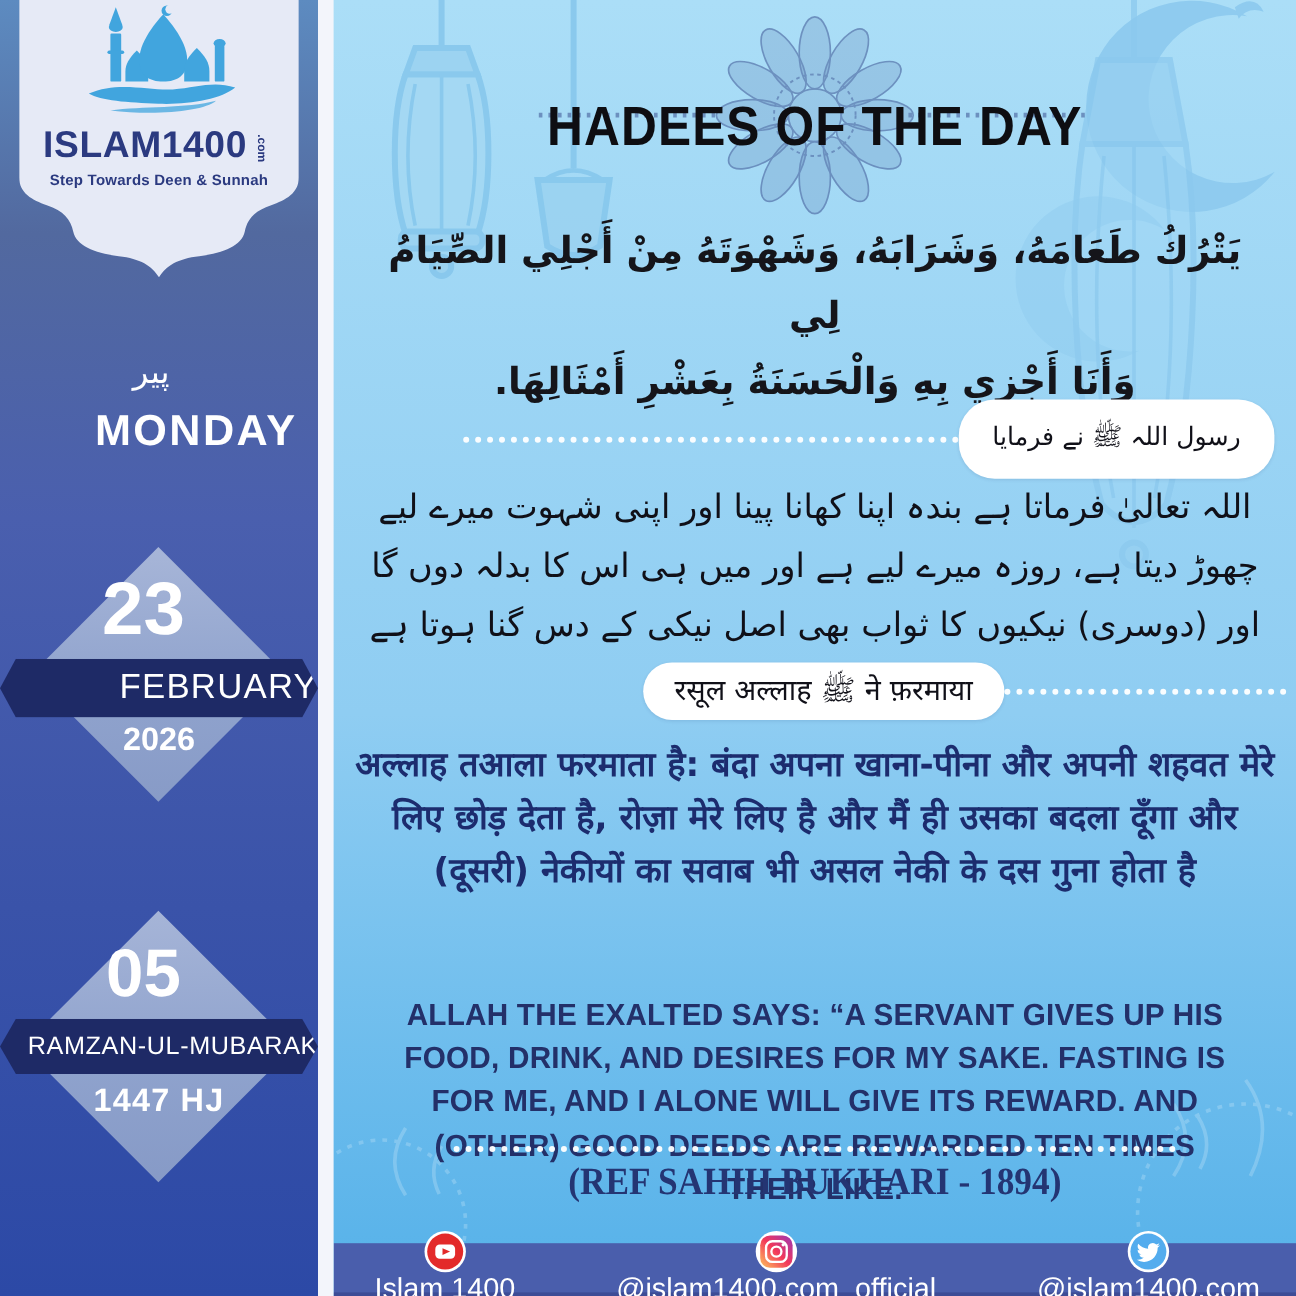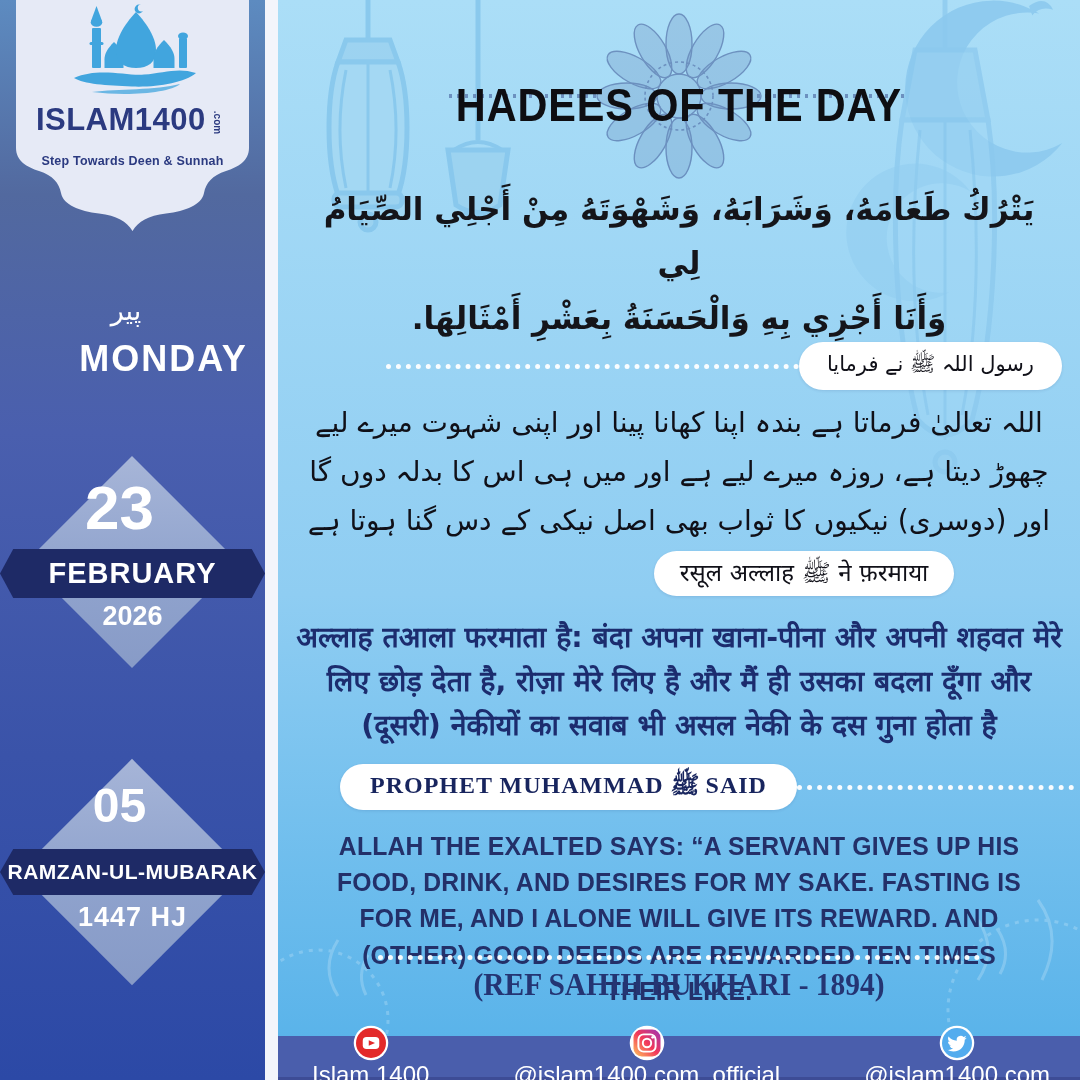--- a/index.html
+++ b/index.html
@@ -13,55 +13,55 @@
     position:absolute;left:0;top:0;width:265px;height:1080px;
     background:linear-gradient(180deg,#5D8BC0 0%,#52699F 18%,#4A5FAE 40%,#3A53A9 70%,#2C49A6 100%);
     z-index:5;
   }
   .divider{position:absolute;left:265px;top:0;width:13px;height:1080px;background:#F3F5FB;z-index:6;}
   .logo-card{position:absolute;left:16px;top:0;width:233px;height:235px;}
   .logo-card svg.card-bg{position:absolute;left:0;top:0;}
   .logo-inner{position:absolute;left:0;top:4px;width:233px;text-align:center;}
   .brand-line{color:#2B3A80;font-weight:bold;font-size:31px;letter-spacing:.5px;white-space:nowrap;margin-top:-2px;}
   .brand-line .tld{display:inline-block;transform:rotate(90deg) translateX(1px);font-size:10px;font-weight:bold;vertical-align:middle;letter-spacing:0;}
-  .tagline{color:#2B3A80;font-weight:bold;font-size:12.5px;margin-top:16px;letter-spacing:.2px;}
+  .tagline{color:#2B3A80;font-weight:bold;font-size:12.5px;margin-top:4px;letter-spacing:.2px;}
   .weekday-urdu{position:absolute;top:295px;left:0;width:252px;text-align:center;color:#fff;font-size:27px;font-family:"DejaVu Sans",sans-serif;}
   .weekday{position:absolute;top:338px;left:0;width:265px;text-align:center;color:#fff;font-weight:bold;font-size:36px;letter-spacing:2px;margin-left:31px;}
   .diamond{position:absolute;background:linear-gradient(135deg,#AEBCDB 0%,#96A9D0 55%,#8DA0C9 100%);opacity:.93;transform:rotate(45deg);}
   .d1{left:57px;top:487px;width:150px;height:150px;}
   .d2{left:52px;top:792px;width:160px;height:160px;}
   .day-num{position:absolute;left:0;width:239px;text-align:center;color:#fff;font-weight:bold;}
   .n1{top:472px;font-size:62px;}
-  .n2{top:778px;font-size:48px;}
+  .n2{top:778px;font-size:56px;}
   .band{
-    position:absolute;left:0;width:265px;background:#1E2A66;color:#fff;font-weight:bold;text-align:center;
+    position:absolute;left:0;width:265px;background:#1E2A66;color:#fff;font-weight:normal;text-align:center;
     clip-path:polygon(0% 50%,5% 0%,95% 0%,100% 50%,95% 100%,5% 100%);
-    display:flex;align-items:center;justify-content:center;z-index:7;
+    display:flex;align-items:center;justify-content:flex-end;z-index:7;
   }
   .band1{top:549px;height:49px;font-size:29px;letter-spacing:1px;}
   .band2{top:849px;height:46px;font-size:21px;letter-spacing:.5px;}
   .year{position:absolute;left:0;width:265px;text-align:center;color:#fff;font-weight:bold;}
   .y1{top:601px;font-size:27px;}
   .y2{top:902px;font-size:27px;letter-spacing:1px;}
   
   .main{position:absolute;left:278px;top:0;width:802px;height:1080px;}
   .deco{position:absolute;z-index:0;}
   .title-wrap{position:absolute;top:36px;left:0;width:802px;height:130px;z-index:2;text-align:center;}
   .mandala{position:absolute;left:161px;top:-28px;opacity:.55;}
   .title{position:relative;margin:0;padding-top:42px;color:#0E0E12;font-size:46px;font-weight:800;transform:scaleX(.9);letter-spacing:1px;}
   .arabic{position:absolute;top:182px;left:30px;right:30px;z-index:2;margin:0;text-align:center;direction:rtl;
     color:#15151A;font-weight:bold;font-size:31px;line-height:1.75;font-family:"DejaVu Sans",sans-serif;}
   .label-row{position:absolute;left:0;right:0;display:flex;align-items:center;z-index:2;}
   .dots{flex:1;height:0;border-top:5px dotted rgba(255,255,255,.95);}
   .pill{background:#fff;border-radius:30px;display:flex;align-items:center;justify-content:center;box-shadow:0 1px 3px rgba(30,50,110,.12);}
   .urdu-row{top:340px;height:52px;padding-left:108px;padding-right:18px;}
-  .urdu-pill{height:48px;padding:0 28px;font-family:"DejaVu Sans",sans-serif;direction:rtl;font-size:21px;color:#101018;white-space:nowrap;}
+  .urdu-pill{height:66px;padding:0 28px;font-family:"DejaVu Sans",sans-serif;direction:rtl;font-size:21px;color:#101018;white-space:nowrap;}
   .urdu{position:absolute;top:398px;left:18px;right:18px;z-index:2;margin:0;text-align:center;direction:rtl;
     color:#101018;font-size:28px;line-height:1.75;font-family:"DejaVu Sans",sans-serif;}
-  .hindi-row{top:551px;height:50px;padding-left:258px;padding-right:8px;flex-direction:column;}
+  .hindi-row{top:551px;height:50px;padding-left:258px;padding-right:8px;}
   .hindi-pill{height:48px;padding:0 26px;font-family:"DejaVu Sans",sans-serif;font-size:24px;color:#101018;white-space:nowrap;}
   .hindi{position:absolute;top:616px;left:18px;right:18px;z-index:2;margin:0;text-align:center;
     color:#1C2C6E;font-weight:bold;font-size:28.5px;line-height:1.55;font-family:"DejaVu Sans",sans-serif;}
   .english-row{top:762px;height:50px;padding-left:62px;padding-right:6px;}
   .english-pill{height:46px;padding:0 30px;font-family:"Liberation Serif",serif;font-weight:bold;font-size:24px;color:#18255E;letter-spacing:1px;white-space:nowrap;}
   .english{position:absolute;top:828px;left:44px;right:44px;z-index:2;margin:0;text-align:center;
     color:#233069;font-weight:800;font-size:25.5px;line-height:1.42;letter-spacing:.2px;transform:scaleX(.97);}
   .ref-divider{position:absolute;top:955px;left:100px;right:100px;height:0;border-top:5px dotted rgba(255,255,255,.95);z-index:2;}
   .reference{position:absolute;top:966px;left:0;width:802px;z-index:2;margin:0;text-align:center;
     font-family:"Liberation Serif",serif;font-weight:bold;font-size:32px;color:#243573;transform:scaleX(.92);}
@@ -208,24 +208,20 @@
       <div class="pill urdu-pill">رسول اللہ ﷺ نے فرمایا</div>
     </div>
     <p class="urdu">اللہ تعالیٰ فرماتا ہے بندہ اپنا کھانا پینا اور اپنی شہوت میرے لیے چھوڑ دیتا ہے، روزہ میرے لیے ہے اور میں ہی اس کا بدلہ دوں گا اور (دوسری) نیکیوں کا ثواب بھی اصل نیکی کے دس گنا ہوتا ہے</p>
 
     <div class="label-row hindi-row">
       <div class="pill hindi-pill">रसूल अल्लाह ﷺ ने फ़रमाया</div>
       <div class="dots"></div>
     </div>
     <p class="hindi">अल्लाह तआला फरमाता है: बंदा अपना खाना-पीना और अपनी शहवत मेरे लिए छोड़ देता है, रोज़ा मेरे लिए है और मैं ही उसका बदला दूँगा और (दूसरी) नेकीयों का सवाब भी असल नेकी के दस गुना होता है</p>
 
-    <div class="label-row english-row">
-      <div class="pill english-pill">PROPHET MUHAMMAD ﷺ SAID</div>
-      <div class="dots"></div>
-    </div>
     <p class="english">ALLAH THE EXALTED SAYS: “A SERVANT GIVES UP HIS FOOD, DRINK, AND DESIRES FOR MY SAKE. FASTING IS FOR ME, AND I ALONE WILL GIVE ITS REWARD. AND (OTHER) GOOD DEEDS ARE REWARDED TEN TIMES THEIR LIKE.</p>
 
     <div class="ref-divider"></div>
     <p class="reference">(REF SAHIH BUKHARI - 1894)</p>
 
     <footer class="social-bar">
       <div class="social-item">
         <svg width="36" height="36" viewBox="0 0 48 48">
           <circle cx="24" cy="24" r="23" fill="#fff"></circle>
           <circle cx="24" cy="24" r="20" fill="#E32A2A"></circle>

